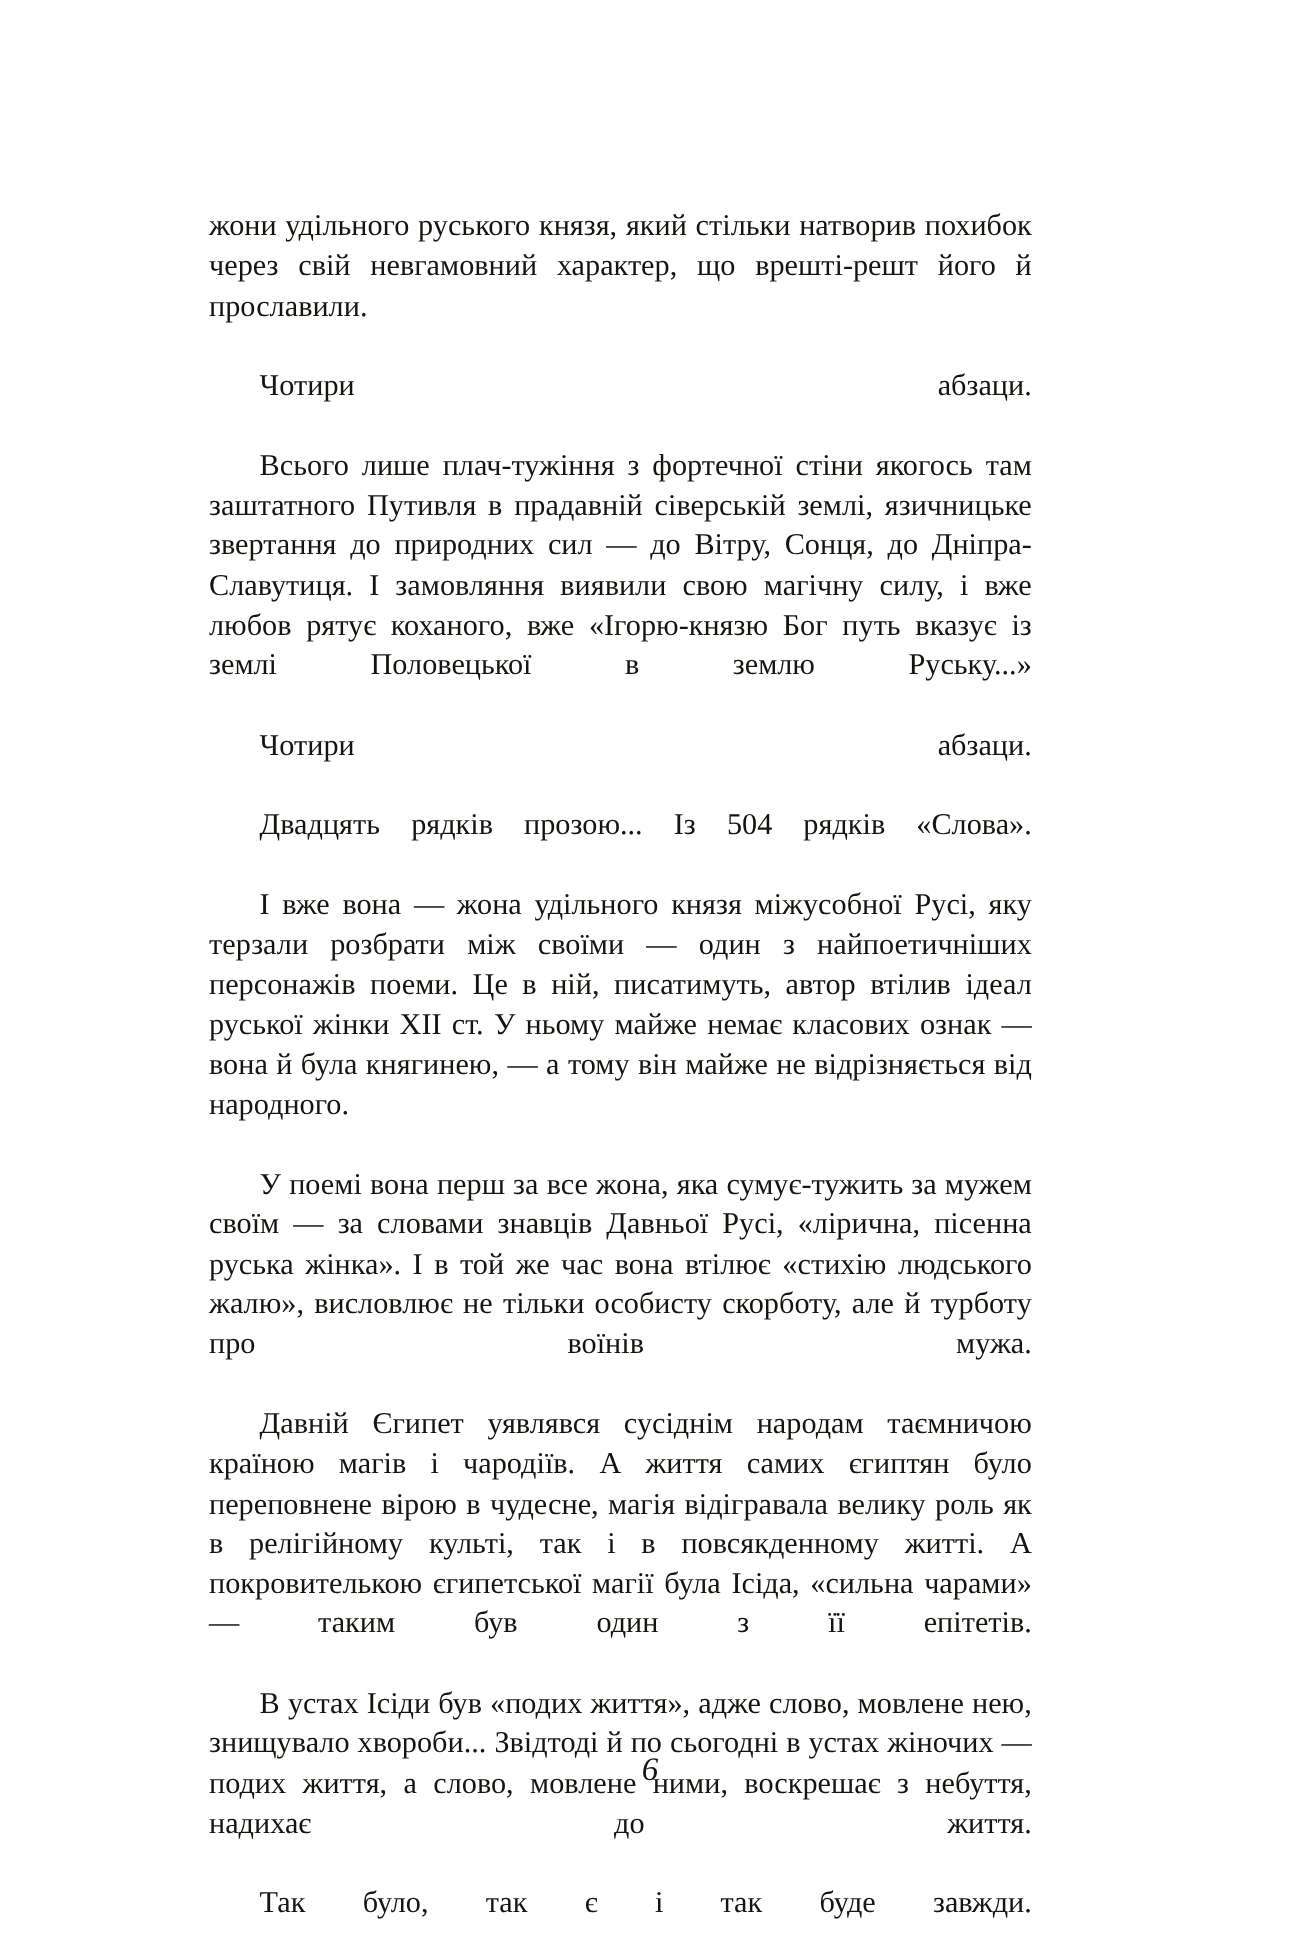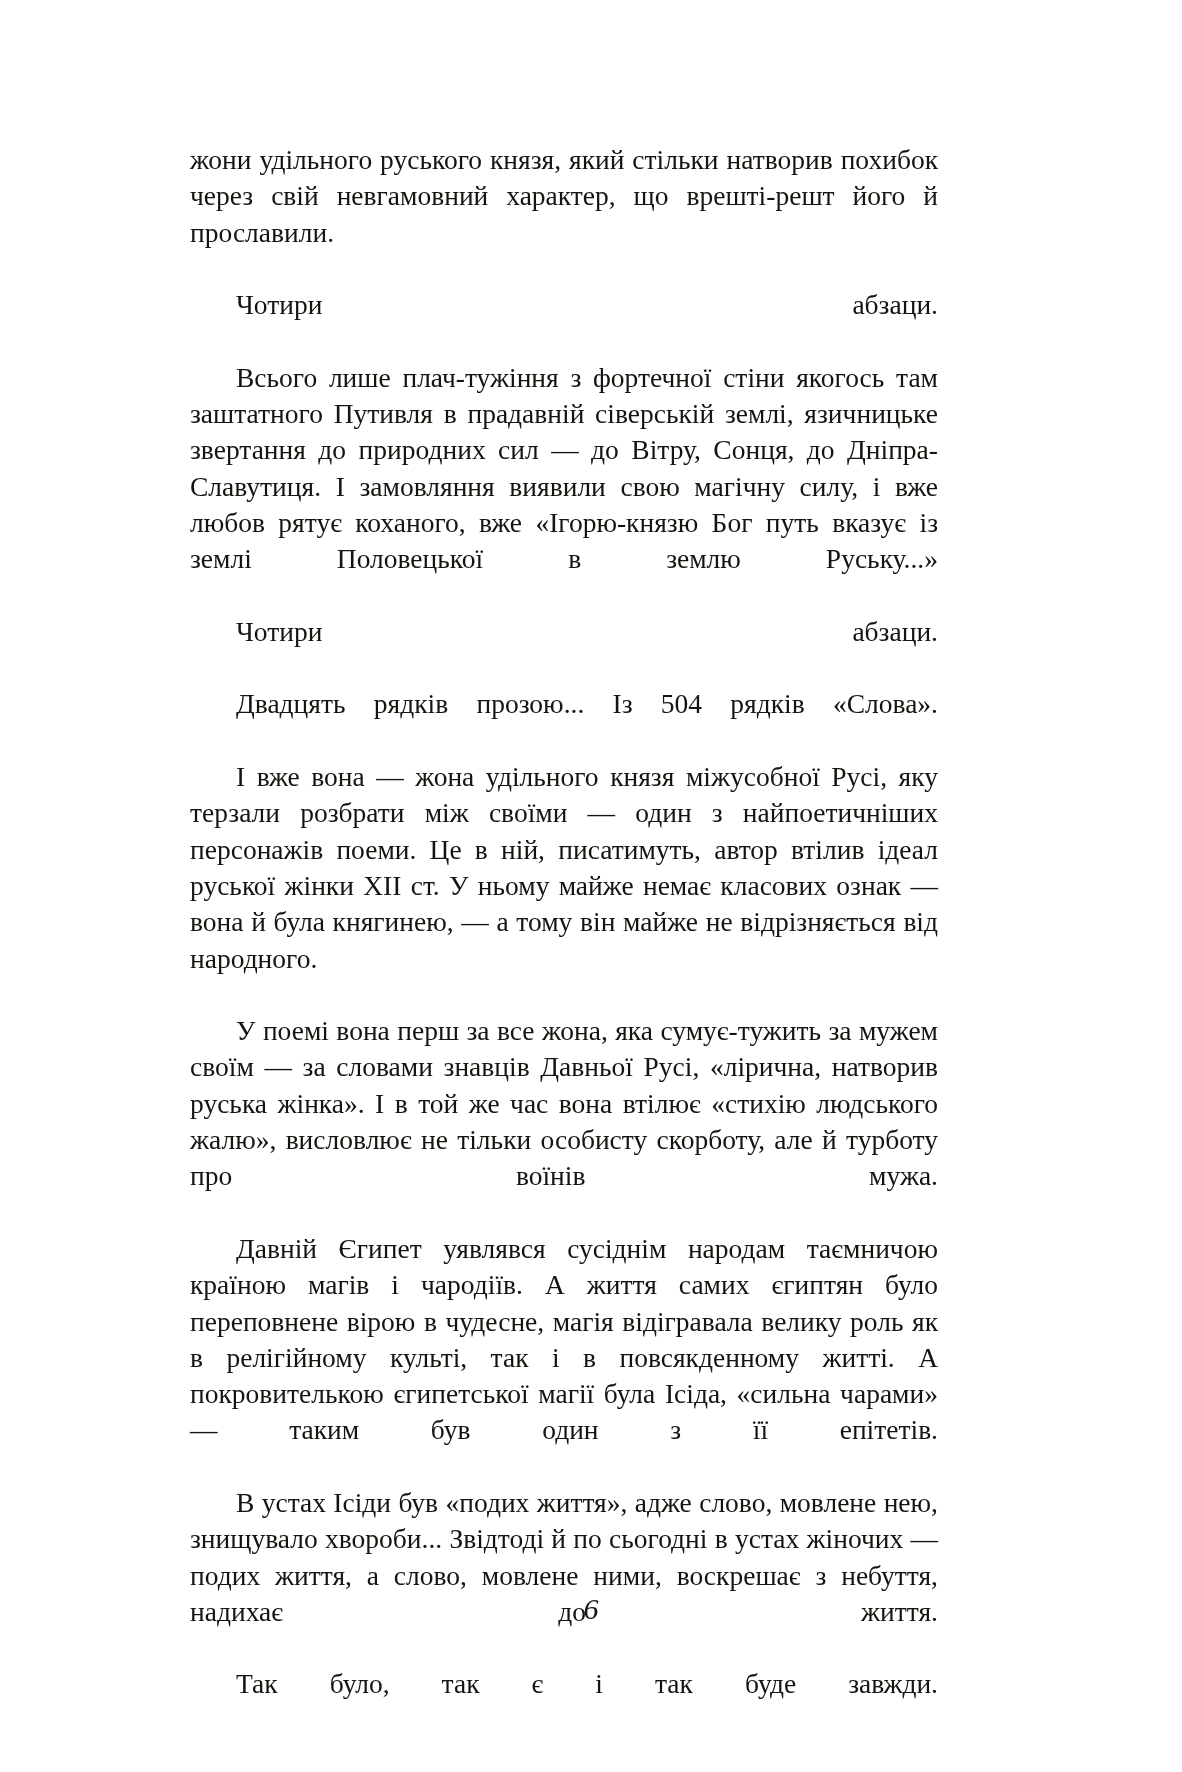--- a/index.html
+++ b/index.html
@@ -35,20 +35,21 @@
     line-height: 36.3px;
     text-align: justify;
     text-justify: inter-word;
     text-indent: 46px;
     hyphens: manual;
     letter-spacing: 0.0px;
     word-spacing: 0.2px;
   }
   p.para.noindent {
     text-indent: 0;
+    margin-top: 45px;
   }
   
   p.para::after {
     content: "";
     display: inline-block;
     width: 100%;
   }
   .folio {
     position: absolute;
     left: 0;
@@ -67,21 +68,21 @@
 <div class="page">
 
   <div class="textblock">
 
     <p class="para noindent">жони удільного руського князя, який стільки натворив похибок через свій невгамовний характер, що врешті-решт його й прославили.</p>
     <p class="para">Чотири абзаци.</p>
     <p class="para">Всього лише плач-тужіння з фортечної стіни якогось там заштатного Путивля в прадавній сіверській землі, язичницьке звертання до природних сил — до Вітру, Сонця, до Дніпра-Славутиця. І замовляння виявили свою магічну силу, і вже любов рятує коханого, вже «Ігорю-князю Бог путь вказує із землі Половецької в землю Руську...»</p>
     <p class="para">Чотири абзаци.</p>
     <p class="para">Двадцять рядків прозою... Із 504 рядків «Слова».</p>
     <p class="para">І вже вона — жона удільного князя міжусобної Русі, яку терзали розбрати між своїми — один з найпоетичніших персонажів поеми. Це в ній, писатимуть, автор втілив ідеал руської жінки XII ст. У ньому майже немає класових ознак — вона й була княгинею, — а тому він майже не відрізняється від народного.</p>
-    <p class="para">У поемі вона перш за все жона, яка сумує-тужить за мужем своїм — за словами знавців Давньої Русі, «лірична, натворив руська жінка». І в той же час вона втілює «стихію людського жалю», висловлює не тільки особисту скорботу, але й турботу про воїнів мужа.</p>
+    <p class="para">У поемі вона перш за все жона, яка сумує-тужить за мужем своїм — за словами знавців Давньої Русі, «лірична, пісенна руська жінка». І в той же час вона втілює «стихію людського жалю», висловлює не тільки особисту скорботу, але й турботу про воїнів мужа.</p>
     <p class="para">Давній Єгипет уявлявся сусіднім народам таємничою країною магів і чародіїв. А життя самих єгиптян було переповнене вірою в чудесне, магія відігравала велику роль як в релігійному культі, так і в повсякденному житті. А покровителькою єгипетської магії була Ісіда, «сильна чарами» — таким був один з її епітетів.</p>
     <p class="para">В устах Ісіди був «подих життя», адже слово, мовлене нею, знищувало хвороби... Звідтоді й по сьогодні в устах жіночих — подих життя, а слово, мовлене ними, воскрешає з небуття, надихає до життя.</p>
     <p class="para">Так було, так є і так буде завжди.</p>
 
   </div>
 
   <div class="folio">6</div>
 
 </div>
 

